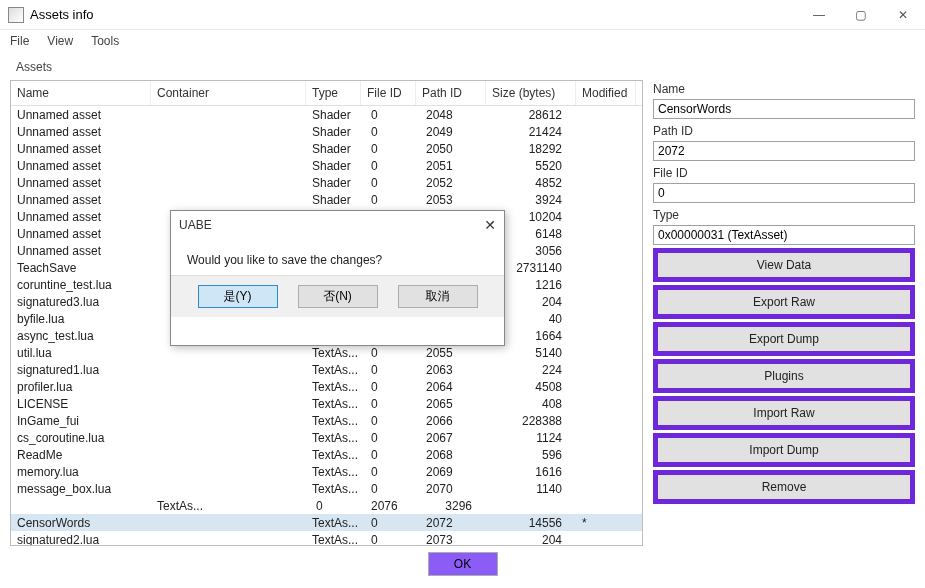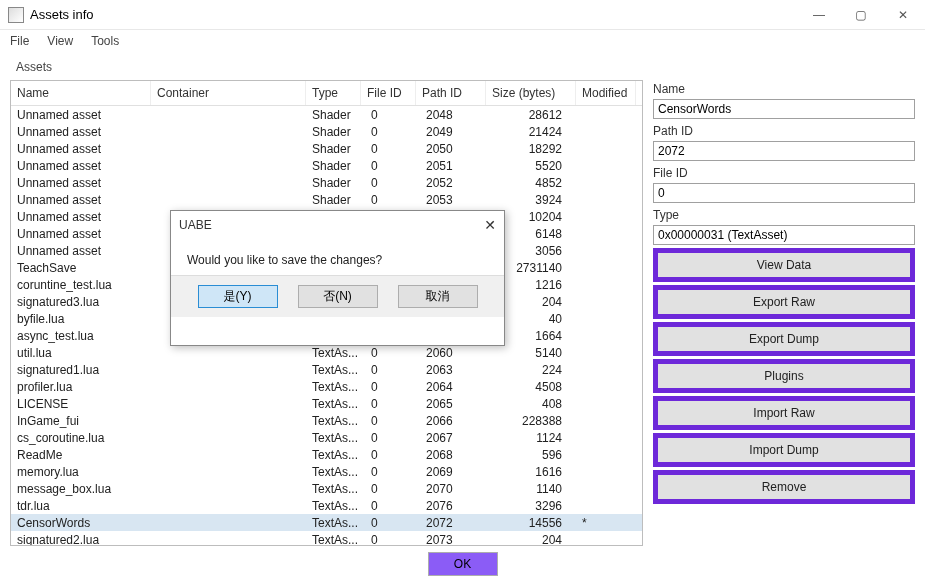--- a/index.html
+++ b/index.html
@@ -195,21 +195,21 @@
             <div class="col-fid"></div>
             <div class="col-pid"></div>
             <div class="col-num">1664</div>
             <div></div>
           </div>
           <div class="trow">
             <div>util.lua</div>
             <div></div>
             <div>TextAs...</div>
             <div class="col-fid">0</div>
-            <div class="col-pid">2060</div>
+            <div class="col-pid">2055</div>
             <div class="col-num">5140</div>
             <div></div>
           </div>
           <div class="trow">
             <div>signatured1.lua</div>
             <div></div>
             <div>TextAs...</div>
             <div class="col-fid">0</div>
             <div class="col-pid">2063</div>
             <div class="col-num">224</div>
@@ -272,21 +272,20 @@
           <div class="trow">
             <div>message_box.lua</div>
             <div></div>
             <div>TextAs...</div>
             <div class="col-fid">0</div>
             <div class="col-pid">2070</div>
             <div class="col-num">1140</div>
             <div></div>
           </div>
           <div class="trow">
-            <div>tdr.lua</div>
             <div></div>
             <div>TextAs...</div>
             <div class="col-fid">0</div>
             <div class="col-pid">2076</div>
             <div class="col-num">3296</div>
             <div></div>
           </div>
           <div class="trow selected">
             <div>CensorWords</div>
             <div></div>

